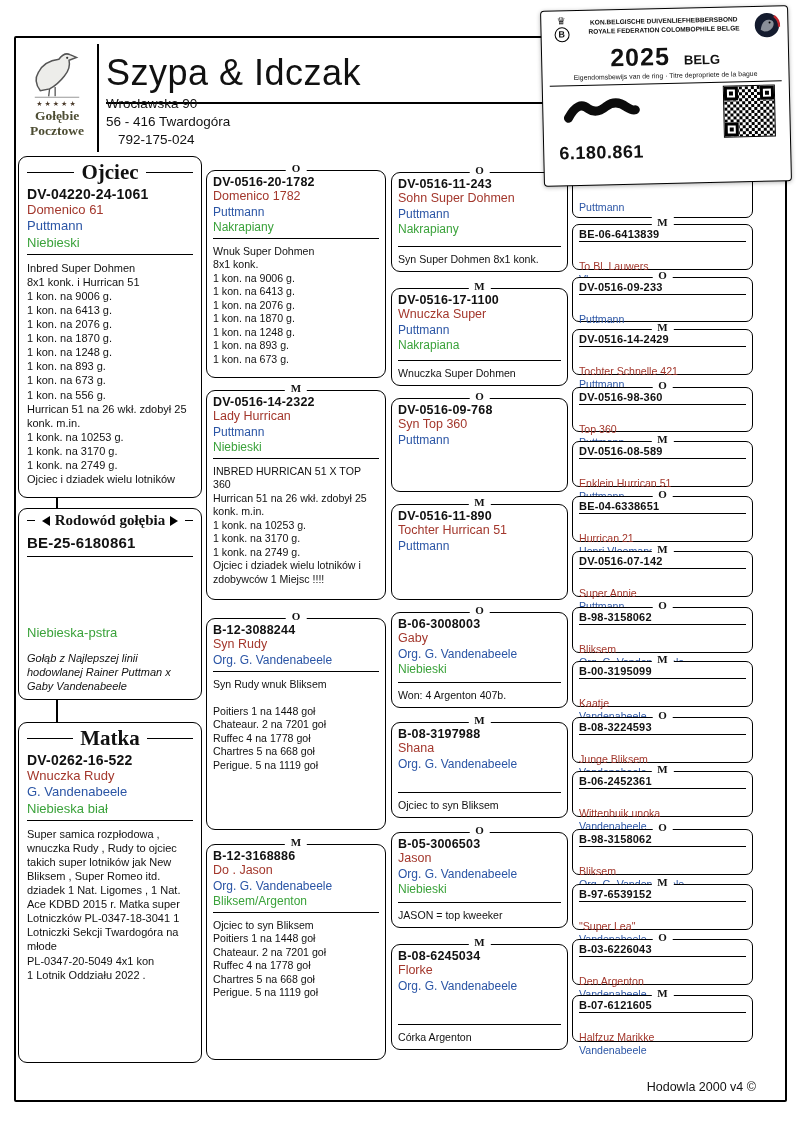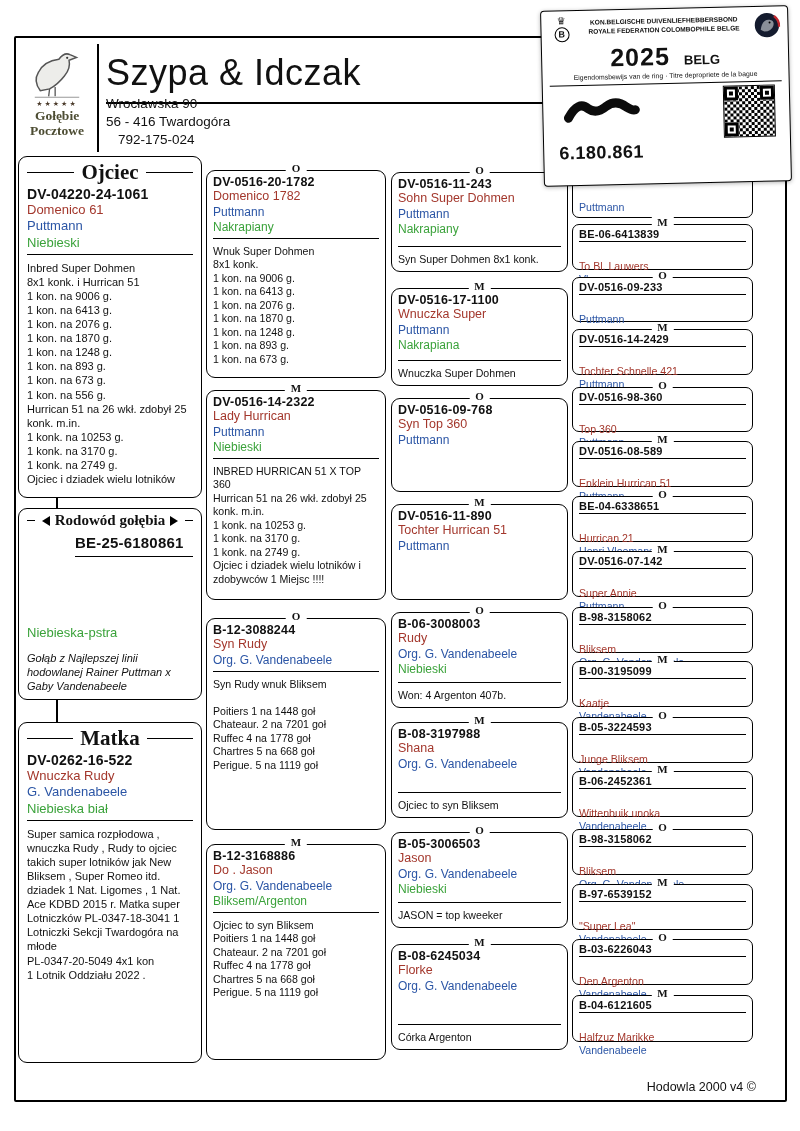--- a/index.html
+++ b/index.html
@@ -62,21 +62,21 @@
   .g1 .pname, .g1 .breeder, .g1 .pcolor { font-size:13px; }
   .g1 .notes { font-size:11px; }
   .title-row { display:flex; align-items:center; gap:7px; margin-bottom:3px; }
   .trule { flex:1; border-top:1.6px solid #000; }
   .title-text { font-family:"Liberation Serif", serif; font-weight:bold; font-size:21px; line-height:1.05; white-space:nowrap; }
   .subject .title-text { font-size:15px; }
   .deco { display:flex; align-items:center; }
   .deco::before { content:""; border:5px solid transparent; border-right:8px solid #000; border-left:0; margin-right:5px; }
   .deco::after  { content:""; border:5px solid transparent; border-left:8px solid #000; border-right:0; margin-left:5px; }
   .subject { display:flex; flex-direction:column; }
-  .subject .ring { font-size:15px; border-bottom:1.5px solid #000; padding:2px 0 5px; display:block;margin-left:48px; }
+  .subject .ring { font-size:15px; border-bottom:1.5px solid #000; padding:2px 0 5px; display:block; }
   .subject .notes { border-top:none; padding-top:0; margin-top:10px;font-style:italic; }
   .spacer { flex:1; }
   .vconn { position:absolute; left:38px; width:2px; background:#000; }
 
   
   .g3 { display:flex; flex-direction:column; }
   .g3 .notes { margin-top:auto; }
 
   
   .g4 { border-radius:7px; border-width:1.6px; padding:3px 6px; display:flex; flex-direction:column; }
@@ -287,21 +287,21 @@
   <div class="box g3" style="top:504px;height:96px">
     <span class="marker">M</span>
     <div class="ring">DV-0516-11-890</div>
     <div class="pname">Tochter Hurrican 51</div>
     <div class="breeder">Puttmann</div>
 
   </div>
   <div class="box g3" style="top:612px;height:96px">
     <span class="marker">O</span>
     <div class="ring">B-06-3008003</div>
-    <div class="pname">Rudy</div>
+    <div class="pname">Gaby</div>
     <div class="breeder">Org. G. Vandenabeele</div>
     <div class="pcolor">Niebieski</div>
     <div class="notes">Won: 4 Argenton 407b.</div>
   </div>
   <div class="box g3" style="top:722px;height:96px">
     <span class="marker">M</span>
     <div class="ring">B-08-3197988</div>
     <div class="pname">Shana</div>
     <div class="breeder">Org. G. Vandenabeele</div>
 
@@ -380,21 +380,21 @@
     <div class="breeder">Org. G. Vandenabeele</div>
   </div>
   <div class="box g4" style="top:661px;height:46px">
     <span class="marker">M</span>
     <div class="ring">B-00-3195099</div>
     <div class="pname">Kaatje</div>
     <div class="breeder">Vandenabeele</div>
   </div>
   <div class="box g4" style="top:717px;height:46px">
     <span class="marker">O</span>
-    <div class="ring">B-05-3224593</div>
+    <div class="ring">B-08-3224593</div>
     <div class="pname">Junge Bliksem</div>
     <div class="breeder">Vandenabeele</div>
   </div>
   <div class="box g4" style="top:771px;height:46px">
     <span class="marker">M</span>
     <div class="ring">B-06-2452361</div>
     <div class="pname">Wittenbuik unoka</div>
     <div class="breeder">Vandenabeele</div>
   </div>
   <div class="box g4" style="top:829px;height:46px">
@@ -410,21 +410,21 @@
     <div class="breeder">Vandenabeele</div>
   </div>
   <div class="box g4" style="top:939px;height:46px">
     <span class="marker">O</span>
     <div class="ring">B-03-6226043</div>
     <div class="pname">Den Argenton</div>
     <div class="breeder">Vandenabeele</div>
   </div>
   <div class="box g4" style="top:995px;height:47px">
     <span class="marker">M</span>
-    <div class="ring">B-04-6121605</div>
+    <div class="ring">B-07-6121605</div>
     <div class="pname">Halfzuz Marikke</div>
     <div class="breeder">Vandenabeele</div>
   </div>
 </div>
 
 <div class="ring-card">
   <div class="card-head">
     <div class="belg-emblem">
       <div class="crown">♛</div>
       <div class="b-circle">B</div>

